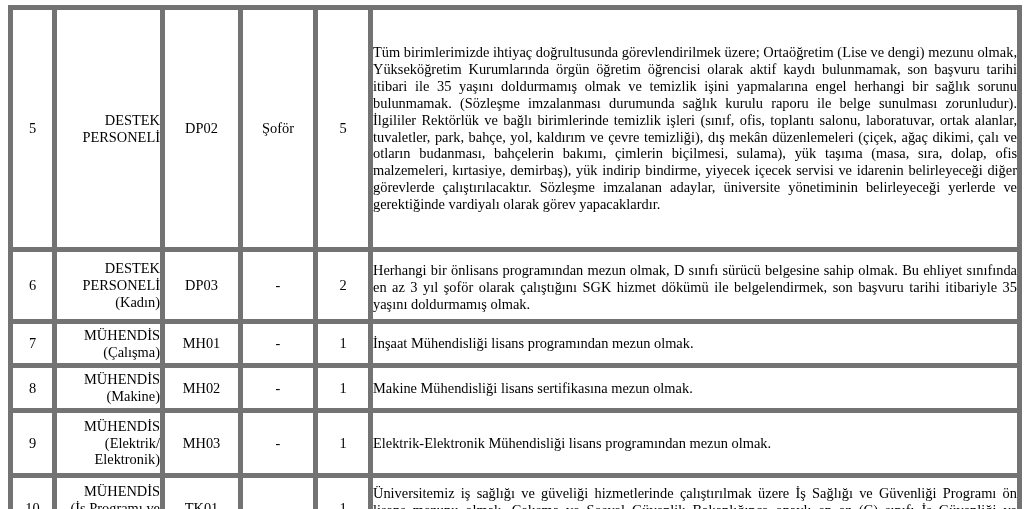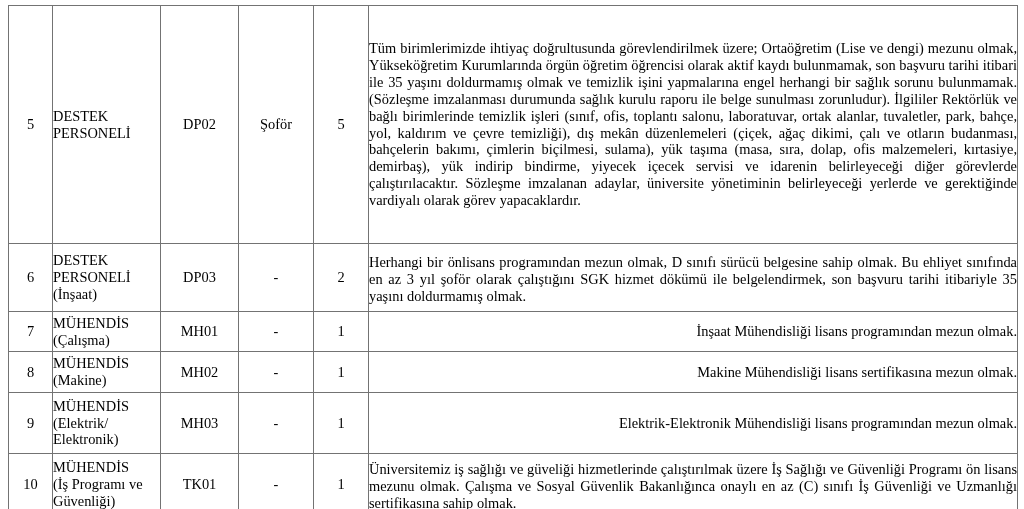--- a/index.html
+++ b/index.html
@@ -23,58 +23,58 @@
   table.pos-table {
     position: absolute;
     left: 8px;
     top: 5px;
     width: 1009px;
     border-collapse: collapse;
     table-layout: fixed;
     background: #ffffff;
   }
   table.pos-table td {
-    border: 1px solid #737373;
+    border: 5px solid #737373;
     padding: 0;
     vertical-align: middle;
     font-size: 14.4px;
     line-height: 1.17;
   }
   
   col.c-no    { width: 44px; }
   col.c-title { width: 108px; }
   col.c-code  { width: 78px; }
   col.c-gen   { width: 75px; }
   col.c-qty   { width: 55px; }
   col.c-desc  { width: 649px; }
 
   td.cell-no,
   td.cell-code,
   td.cell-gender,
   td.cell-qty {
     text-align: center;
   }
   td.cell-title {
-    text-align: left;
+    text-align: right;
     padding: 0 2px;
   }
   td.cell-desc {
     text-align: justify;
     text-justify: inter-word;
     vertical-align: top;
     padding: 3px 5px 3px 6px;
     line-height: 1.2;
     hyphens: none;
   }
   td.cell-desc.desc-mid {
     vertical-align: middle;
     padding-top: 4px;
   }
   td.cell-desc.desc-single {
-    text-align: right;
+    text-align: left;
     vertical-align: middle;
   }
   .title-line {
     display: block;
   }
   .row-big td.cell-title,
   .row-big td.cell-no,
   .row-big td.cell-code,
   .row-big td.cell-gender,
   .row-big td.cell-qty {
@@ -114,21 +114,21 @@
         <td class="cell-gender">Şoför</td>
         <td class="cell-qty">5</td>
         <td class="cell-desc">Tüm birimlerimizde ihtiyaç doğrultusunda görevlendirilmek üzere; Ortaöğretim (Lise ve dengi) mezunu olmak, Yükseköğretim Kurumlarında örgün öğretim öğrencisi olarak aktif kaydı bulunmamak, son başvuru tarihi itibari ile 35 yaşını doldurmamış olmak ve temizlik işini yapmalarına engel herhangi bir sağlık sorunu bulunmamak. (Sözleşme imzalanması durumunda sağlık kurulu raporu ile belge sunulması zorunludur). İlgililer Rektörlük ve bağlı birimlerinde temizlik işleri (sınıf, ofis, toplantı salonu, laboratuvar, ortak alanlar, tuvaletler, park, bahçe, yol, kaldırım ve çevre temizliği), dış mekân düzenlemeleri (çiçek, ağaç dikimi, çalı ve otların budanması, bahçelerin bakımı, çimlerin biçilmesi, sulama), yük taşıma (masa, sıra, dolap, ofis malzemeleri, kırtasiye, demirbaş), yük indirip bindirme, yiyecek içecek servisi ve idarenin belirleyeceği diğer görevlerde çalıştırılacaktır. Sözleşme imzalanan adaylar, üniversite yönetiminin belirleyeceği yerlerde ve gerektiğinde vardiyalı olarak görev yapacaklardır.</td>
       </tr>
 
       <tr class="row-6">
         <td class="cell-no">6</td>
         <td class="cell-title">
           <span class="title-line">DESTEK</span>
           <span class="title-line">PERSONELİ</span>
-          <span class="title-line">(İnşaat)</span>
+          <span class="title-line">(Kadın)</span>
         </td>
         <td class="cell-code">DP03</td>
         <td class="cell-gender">-</td>
         <td class="cell-qty">2</td>
         <td class="cell-desc desc-mid">Herhangi bir önlisans programından mezun olmak, D sınıfı sürücü belgesine sahip olmak. Bu ehliyet sınıfında en az 3 yıl şoför olarak çalıştığını SGK hizmet dökümü ile belgelendirmek, son başvuru tarihi itibariyle 35 yaşını doldurmamış olmak.</td>
       </tr>
 
       <tr class="row-7">
         <td class="cell-no">7</td>
         <td class="cell-title">

